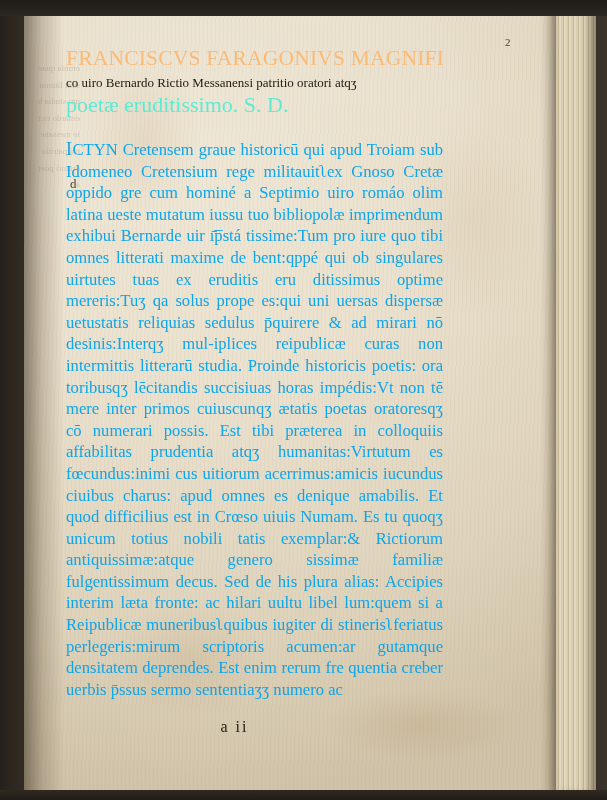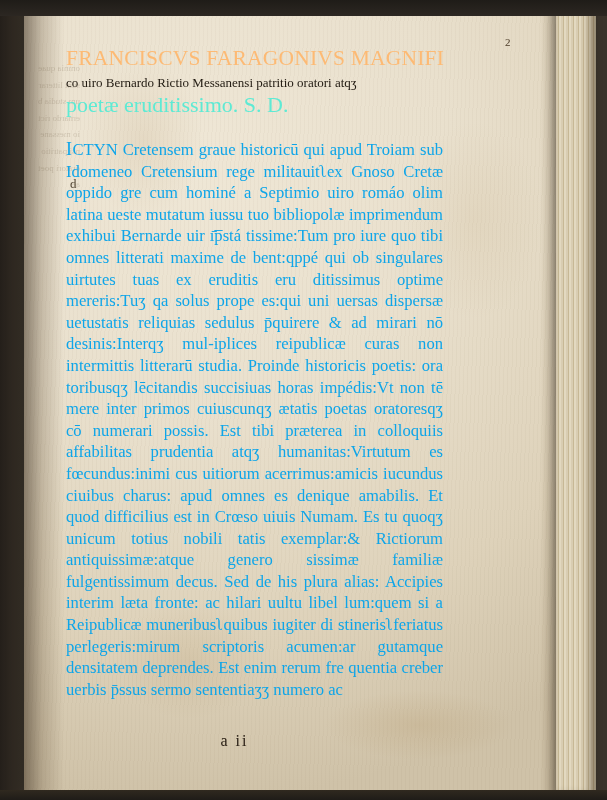--- a/index.html
+++ b/index.html
@@ -152,21 +152,21 @@
     line-height: 21.6px;
     text-align: justify;
     color: #0ea5e9;
   }
   .body p { margin: 0; }
   .initial {
     font-size: 17.8px;
     letter-spacing: 0.6px;
   }
   .catch {
-    margin-top: 32px;
+    margin-top: 18px;
     text-align: center;
     font-size: 16px;
     letter-spacing: 2px;
     color: #2a2016;
     padding-right: 40px;
   }
   
   .marginalia {
     position: absolute;
     left: 70px;

